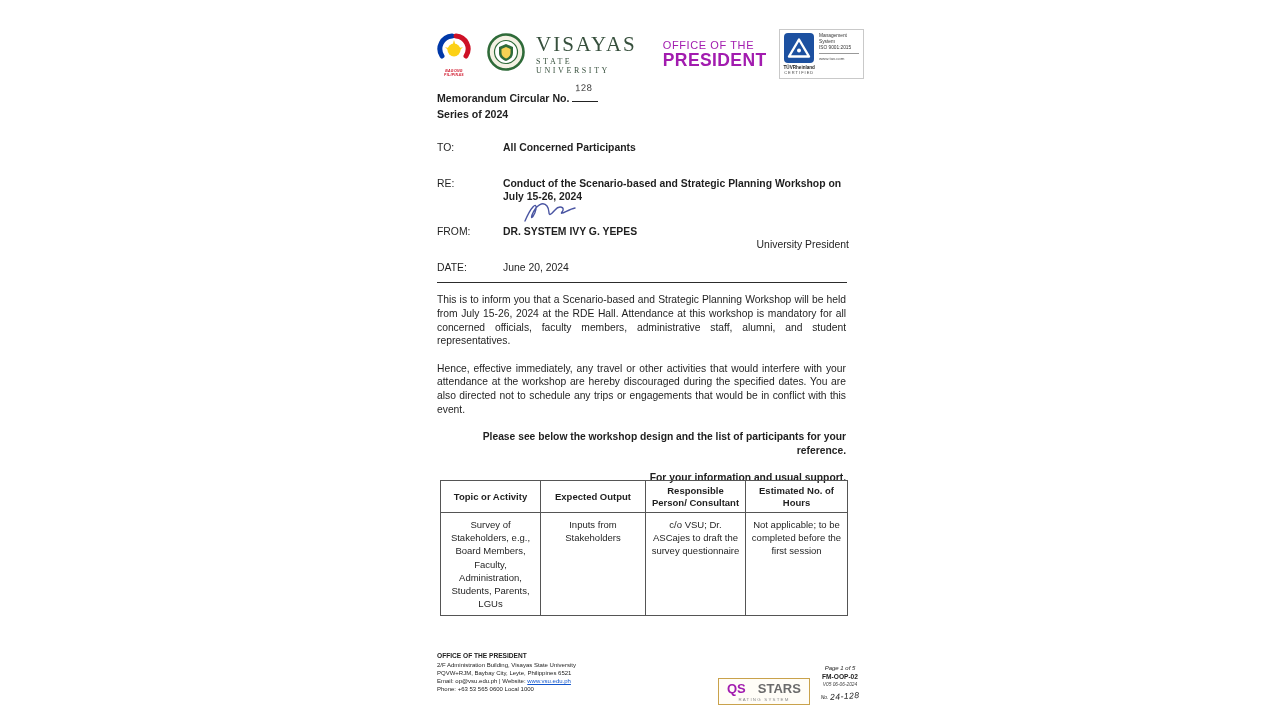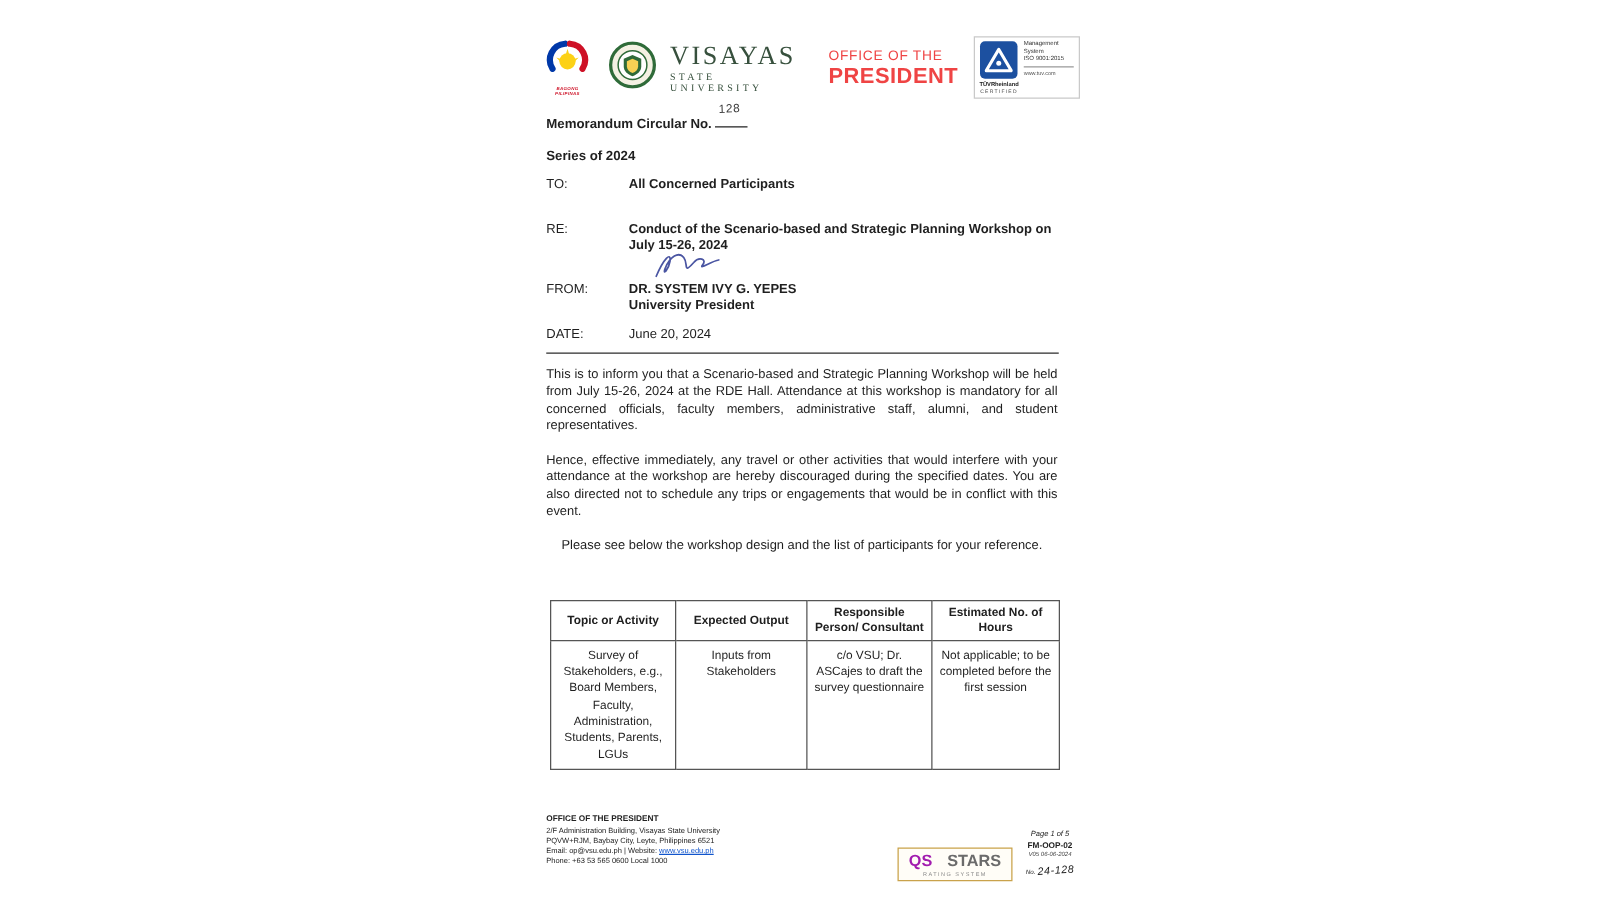--- a/index.html
+++ b/index.html
@@ -11,53 +11,53 @@
   
   .header { position:absolute; left:0; top:26px; width:414px; height:56px;
             display:flex; align-items:center; }
   .bp-logo { width:38px; text-align:center; }
   .bp-caption { font-size:3.5px; font-weight:bold; font-style:italic; color:#ce1126; letter-spacing:.3px; margin-top:1px; }
   .vsu-seal { margin-left:16px; }
   .wordmark { margin-left:11px; font-family:"Liberation Serif", serif; color:#37503d; }
   .wordmark .l1 { font-size:21px; letter-spacing:2px; line-height:21px; font-weight:normal; }
   .wordmark .l2 { font-size:8px; letter-spacing:2.6px; margin-top:2px; }
   .vbar { margin-left:16px; width:1.5px; height:42px; background:#156570; }
-  .office { margin-left:10px; color:#ef4444; }
+  .office { margin-left:10px; color:#a21caf; }
   .office .l1 { font-size:11px; letter-spacing:.6px; line-height:12px; }
   .office .l2 { font-size:17.5px; font-weight:bold; letter-spacing:.4px; line-height:19px; }
   .tuv { margin-left:12px; display:flex; border:1px solid #c9c9c9; background:#fff; padding:3px 4px; align-items:flex-start; }
   .tuv-left { text-align:center; }
   .tuv-box { width:30px; height:30px; background:#1c50a0; border-radius:4px; display:flex; align-items:center; justify-content:center; }
   .tuv-brand { font-size:4.6px; font-weight:bold; color:#222; margin-top:2px; white-space:nowrap; }
   .tuv-cert { font-size:4px; letter-spacing:1px; color:#444; }
   .tuv-right { margin-left:4px; width:40px; }
   .tuv-right .t { font-size:4.8px; color:#333; line-height:6px; }
   .tuv-right .sep { border-top:.5px solid #999; margin:2px 0; }
   .tuv-right .w { font-size:4.4px; color:#555; line-height:5.5px; }
 
   
   .memo-head { position:absolute; left:0; top:91px; font-size:10.6px; font-weight:bold; }
   .mc-line { white-space:nowrap; }
   .mc-no { display:inline-block; width:26px; border-bottom:1.2px solid #222; height:11px; position:relative; vertical-align:baseline; }
   .mc-hand { position:absolute; left:3px; top:-9px; font-size:9.5px; font-weight:normal; color:#3c3c3c; transform:rotate(-2deg); letter-spacing:.5px; }
-  .series { margin-top:14px; }
+  .series { margin-top:4px; }
 
   
   .frow { position:absolute; left:0; font-size:10.4px; }
   .frow .lab { position:absolute; left:0; top:0; font-weight:normal; }
   .frow .val { position:absolute; left:66px; top:0; width:346px; font-weight:bold; line-height:12.5px; }
-  .frow .sub { position:absolute; left:66px; top:12.5px; width:346px; font-weight:bold; }
+  .frow .sub { position:absolute; left:66px; top:12.5px; width:346px; font-weight:normal;text-align:right; }
   .sig { position:absolute; left:82px; top:199px; }
 
   .rule { position:absolute; left:0; top:282px; width:410px; border-top:1.6px solid #2c2c2c; }
 
   
   .bodytext { position:absolute; left:0; top:293px; width:409px; font-size:10.3px; line-height:13.8px; }
   .bodytext p { text-align:justify; margin-bottom:13.5px; }
-  .bodytext p.short { text-align:center; }
+  .bodytext p.short { text-align:right;font-weight:bold; }
 
   
   .wtable { position:absolute; left:3px; top:480px; border-collapse:collapse; table-layout:fixed; font-size:9.5px; }
   .wtable th, .wtable td { border:1px solid #555; text-align:center; }
   .wtable th { font-weight:bold; padding:4px 3px; line-height:11.5px; vertical-align:middle; height:32px; }
   .wtable td { vertical-align:top; padding:5px 4px; line-height:13.2px; height:98px; }
 
   
   .footer { position:absolute; left:0; top:652px; font-size:6px; line-height:8px; color:#222; }
   .footer .office-name { font-size:6.6px; font-weight:bold; margin-bottom:1px; }
@@ -169,20 +169,21 @@
       <span class="lab">DATE:</span>
       <div class="val" style="font-weight:normal;">June 20, 2024</div>
     </div>
 
     <div class="rule"></div>
 
     <div class="bodytext">
       <p>This is to inform you that a Scenario-based and Strategic Planning Workshop will be held from July 15-26, 2024 at the RDE Hall. Attendance at this workshop is mandatory for all concerned officials, faculty members, administrative staff, alumni, and student representatives.</p>
       <p>Hence, effective immediately, any travel or other activities that would interfere with your attendance at the workshop are hereby discouraged during the specified dates. You are also directed not to schedule any trips or engagements that would be in conflict with this event.</p>
       <p class="short">Please see below the workshop design and the list of participants for your reference.</p>
+      <p class="short">For your information and usual support.</p>
     </div>
 
     <table class="wtable">
       <colgroup>
         <col style="width:100px;">
           <col style="width:105px;">
           <col style="width:100px;">
           <col style="width:102px;">
       </colgroup>
       <thead>

